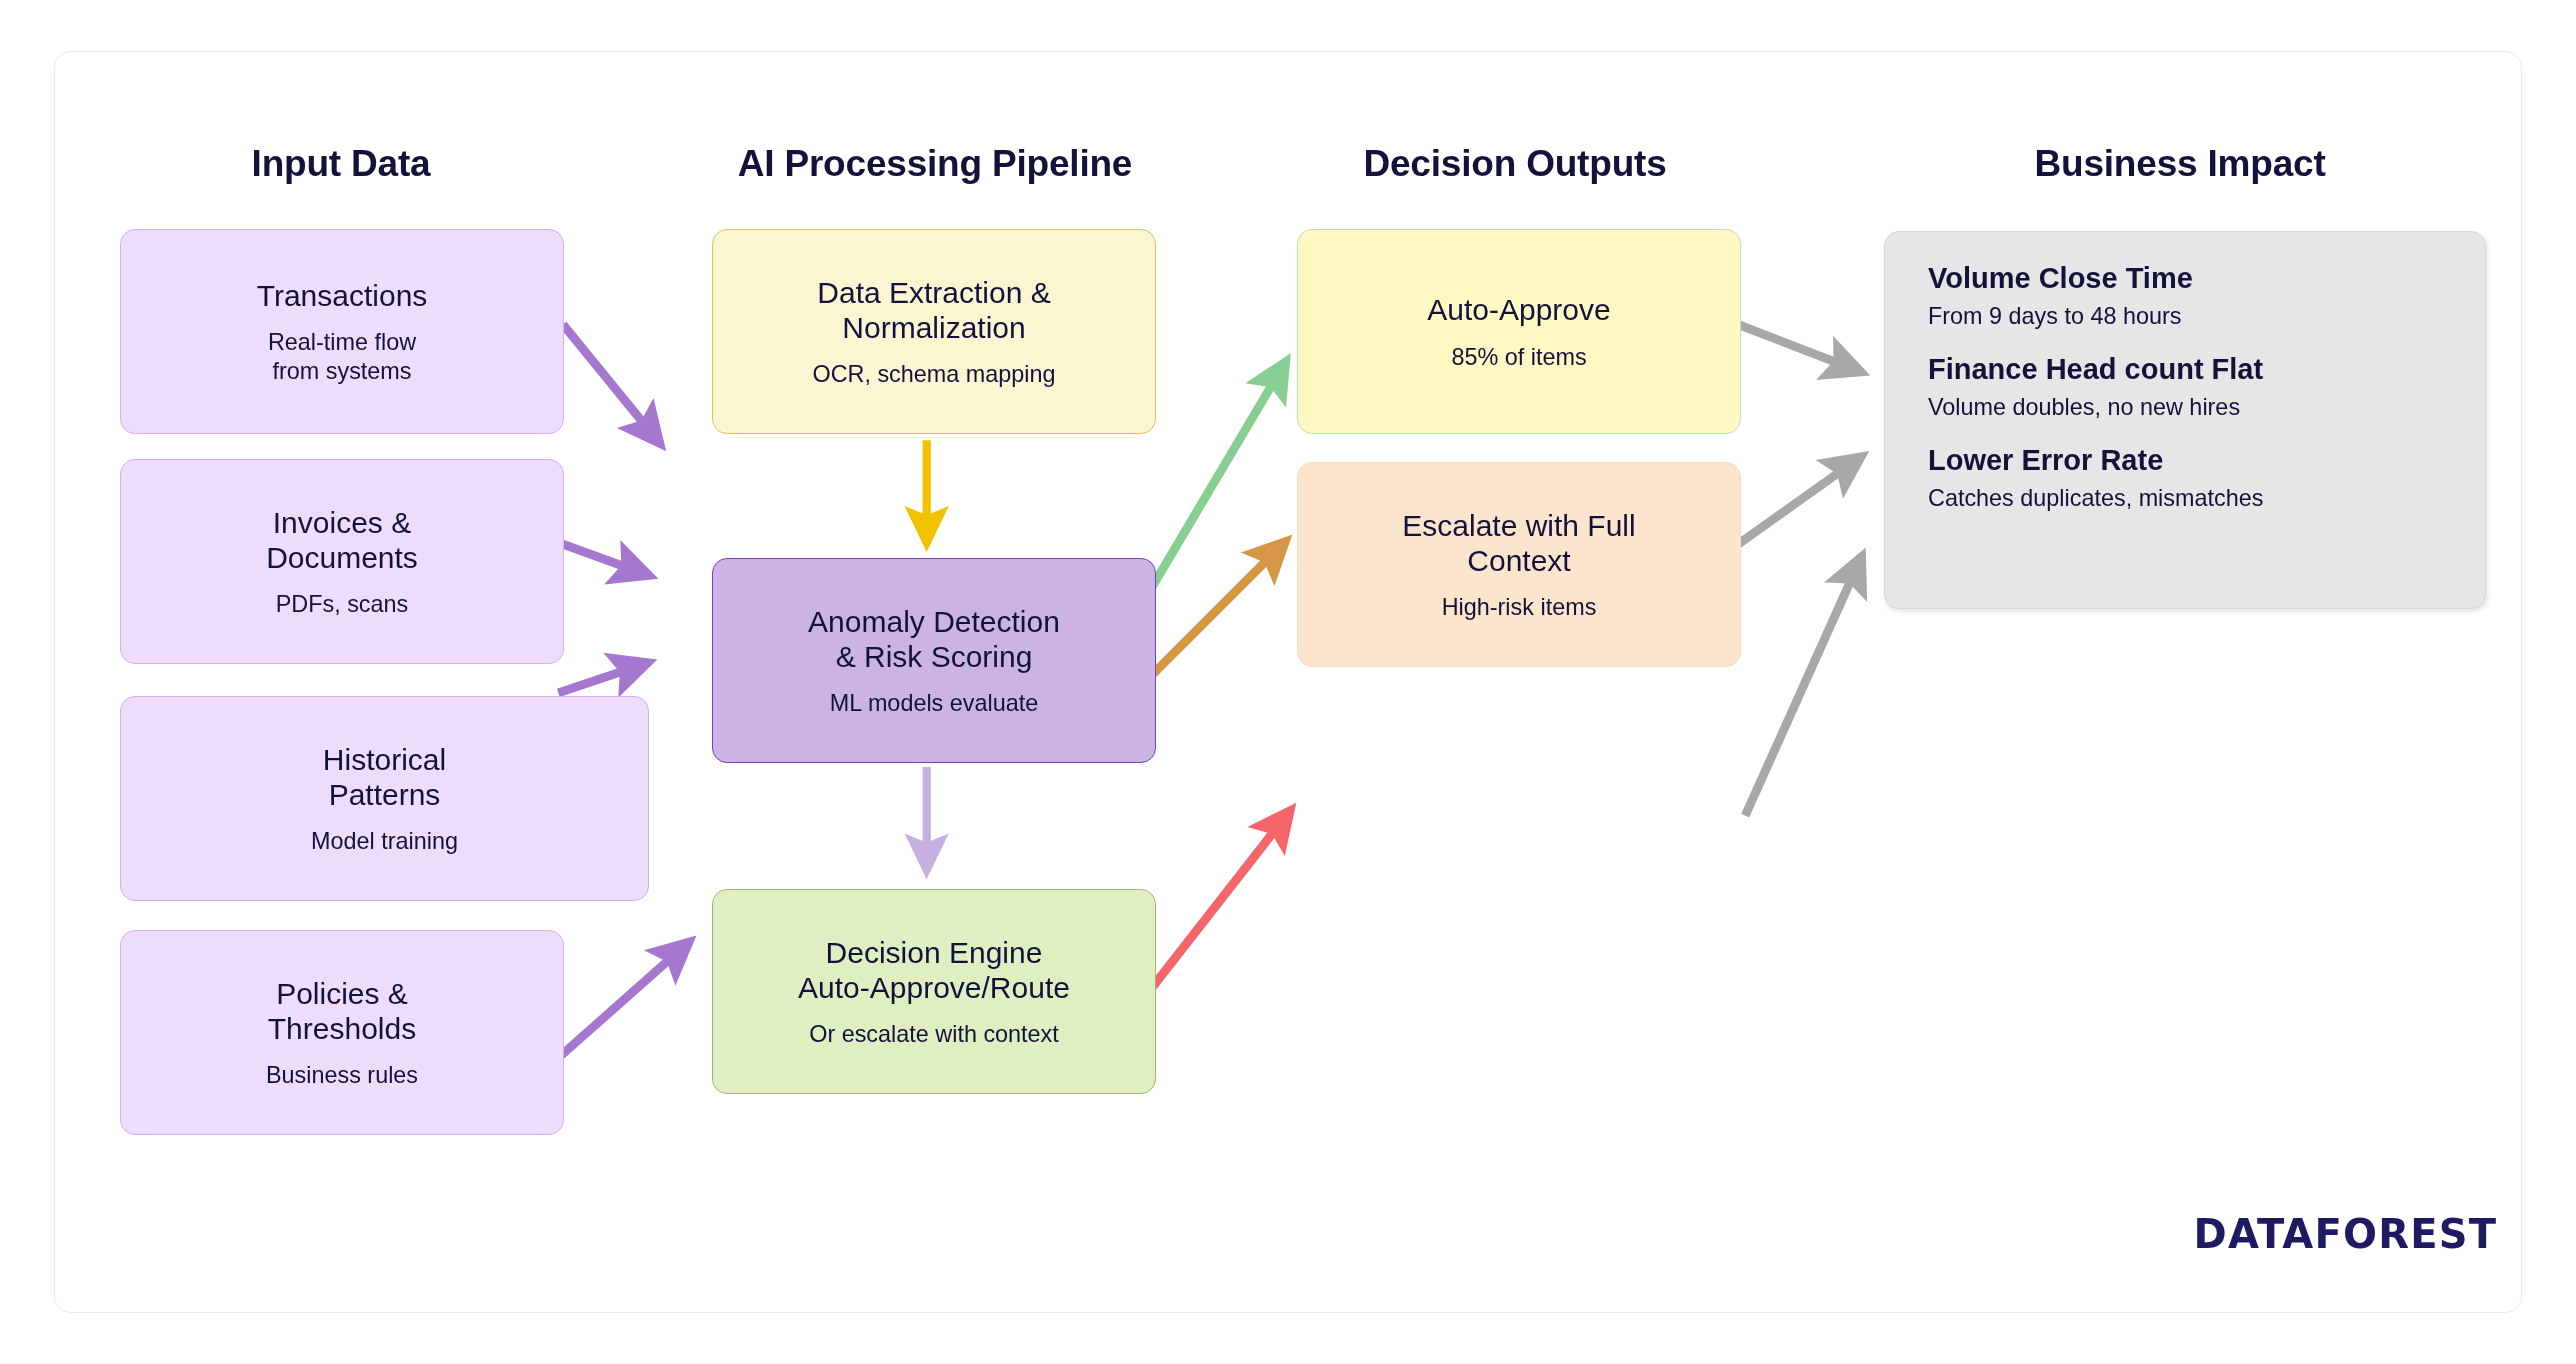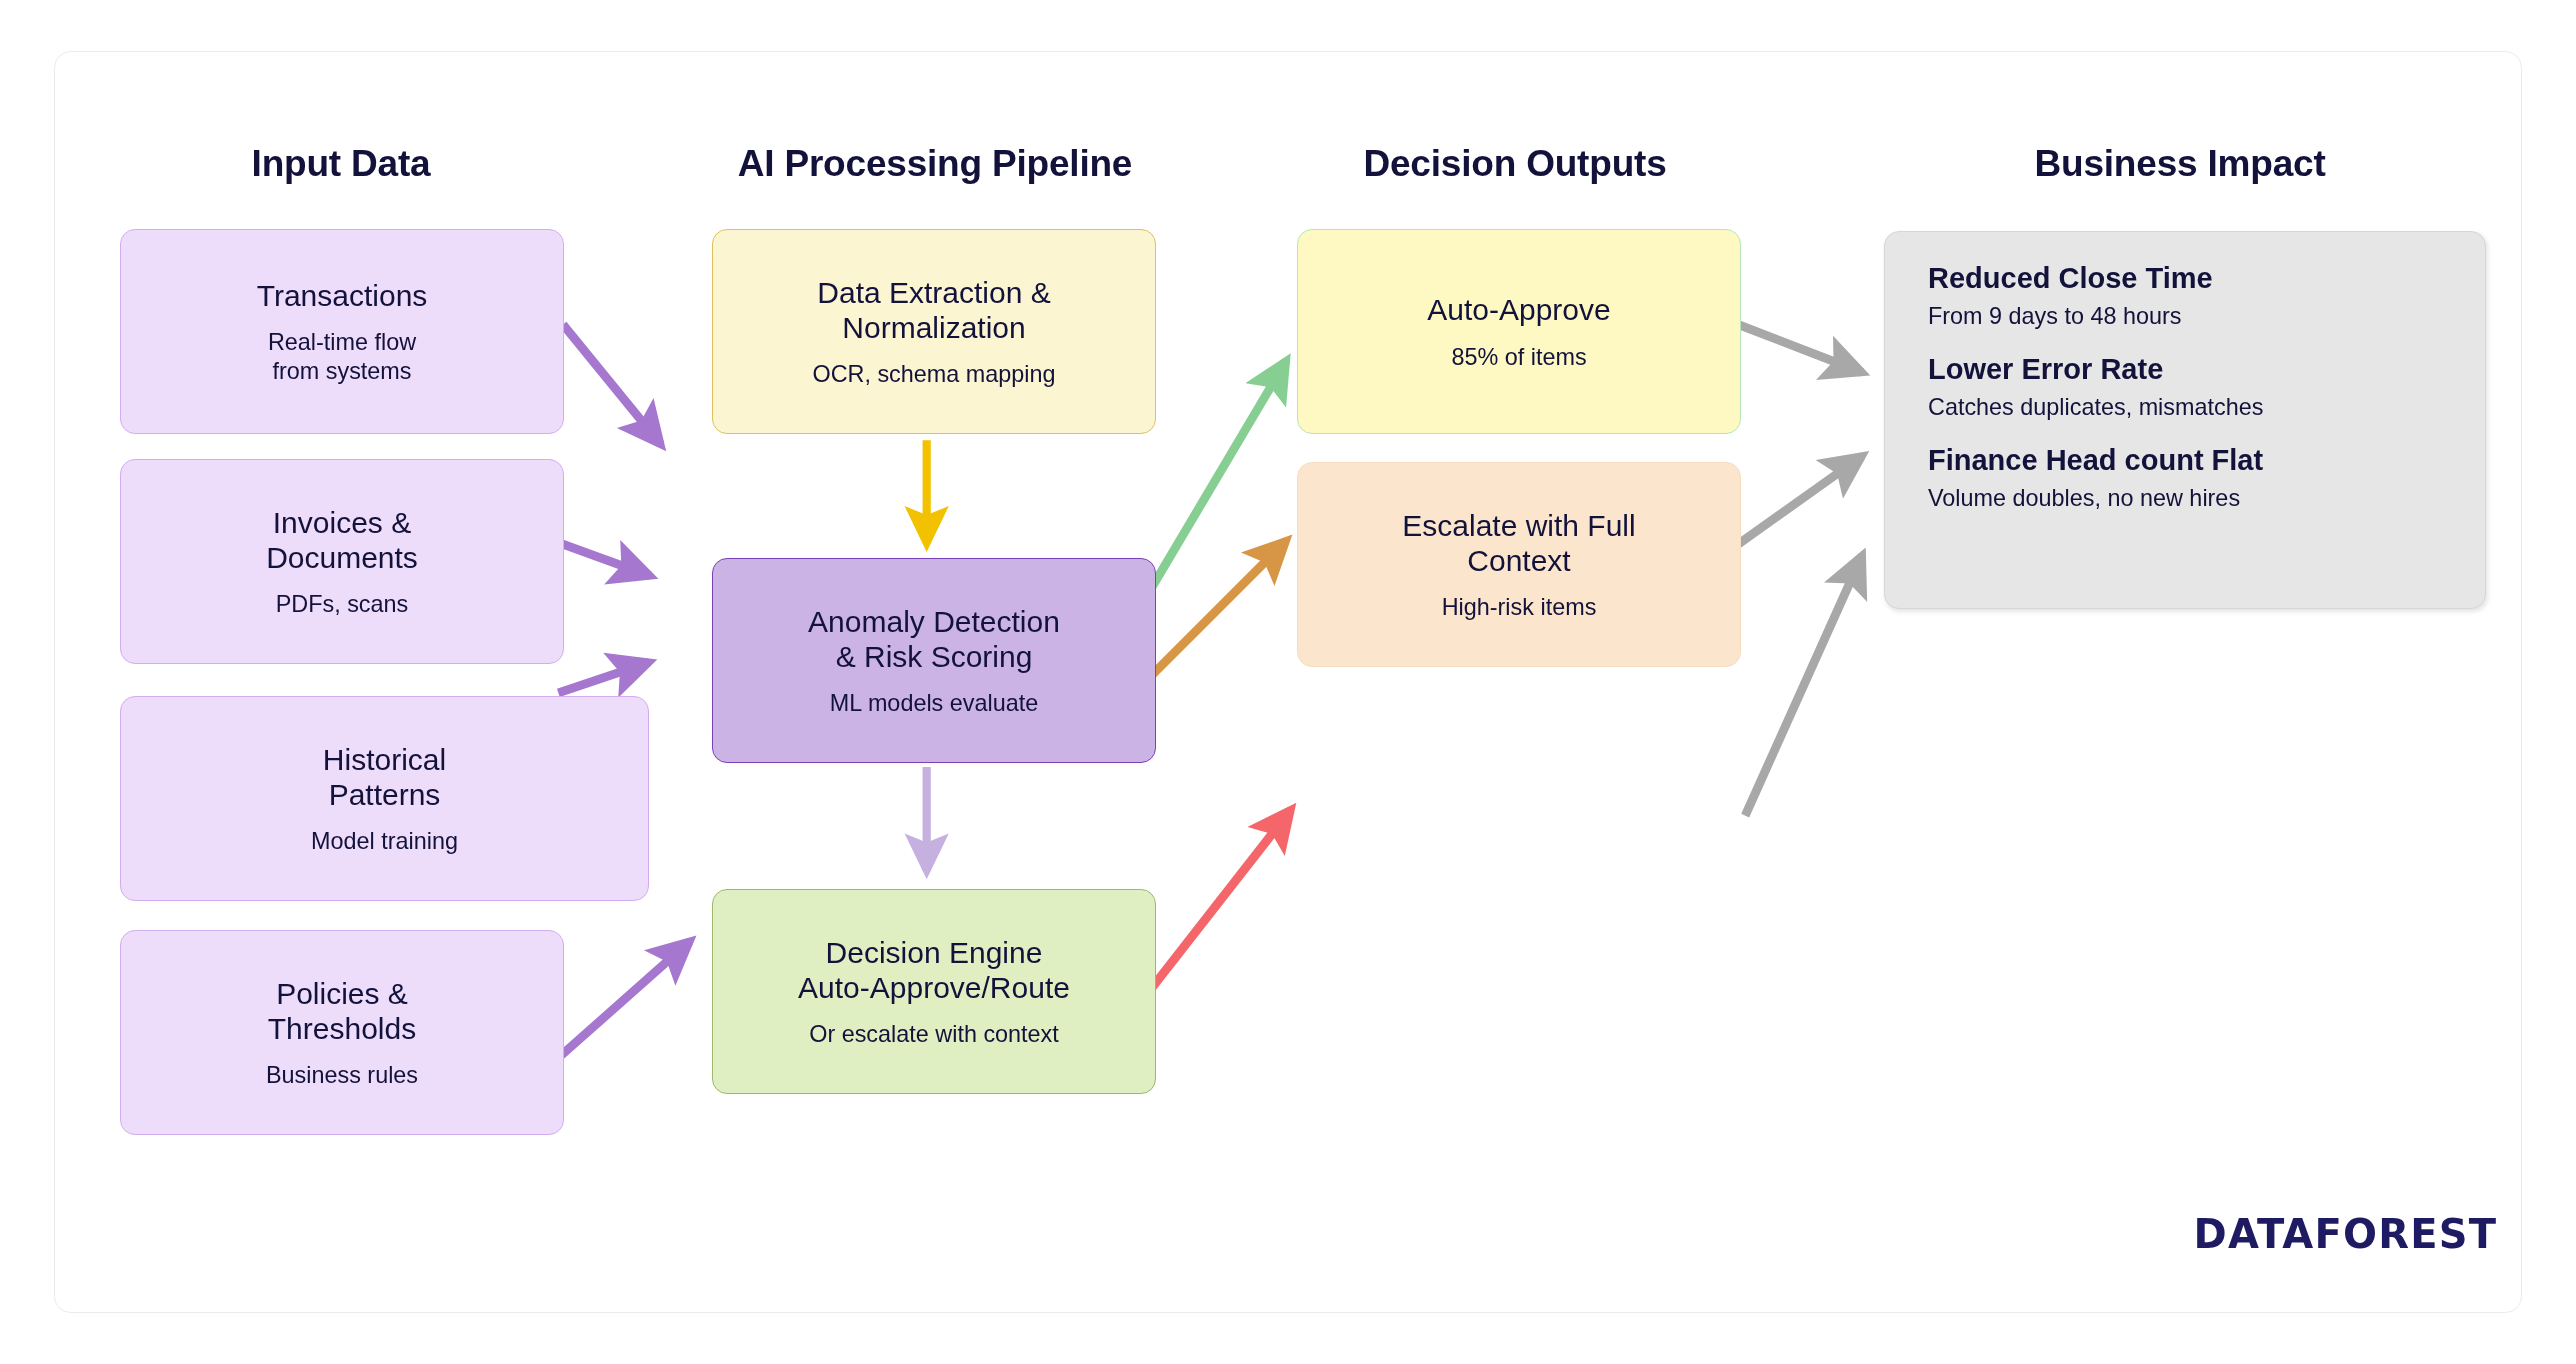--- a/index.html
+++ b/index.html
@@ -230,30 +230,30 @@
   </div>
 
   <div class="card c-peach" style="left:1297px; top:462px; width:444px; height:205px;">
     <div class="t">Escalate with Full<br>Context</div>
     <div class="s">High-risk items</div>
   </div>
 
 
   <div id="impact">
     <div class="impact-item">
-      <div class="h">Reduced Close Time</div>
+      <div class="h">Volume Close Time</div>
       <div class="d">From 9 days to 48 hours</div>
+    </div>
+    <div class="impact-item">
+      <div class="h">Finance Head count Flat</div>
+      <div class="d">Volume doubles, no new hires</div>
     </div>
     <div class="impact-item">
       <div class="h">Lower Error Rate</div>
       <div class="d">Catches duplicates, mismatches</div>
-    </div>
-    <div class="impact-item">
-      <div class="h">Finance Head count Flat</div>
-      <div class="d">Volume doubles, no new hires</div>
     </div>
   </div>
 
   <div id="logo">
     <svg width="117" height="111" viewBox="0 0 200 190">
 
       <path d="M62 178 L74 100 L60 40" stroke="#241c62" stroke-width="7" fill="none" stroke-linecap="round"></path>
       <path d="M74 108 L58 72 L44 48" stroke="#241c62" stroke-width="6" fill="none" stroke-linecap="round"></path>
       <path d="M74 112 L92 74 L110 52" stroke="#241c62" stroke-width="6" fill="none" stroke-linecap="round"></path>
       <path d="M72 130 L50 104" stroke="#241c62" stroke-width="5" fill="none" stroke-linecap="round"></path>

